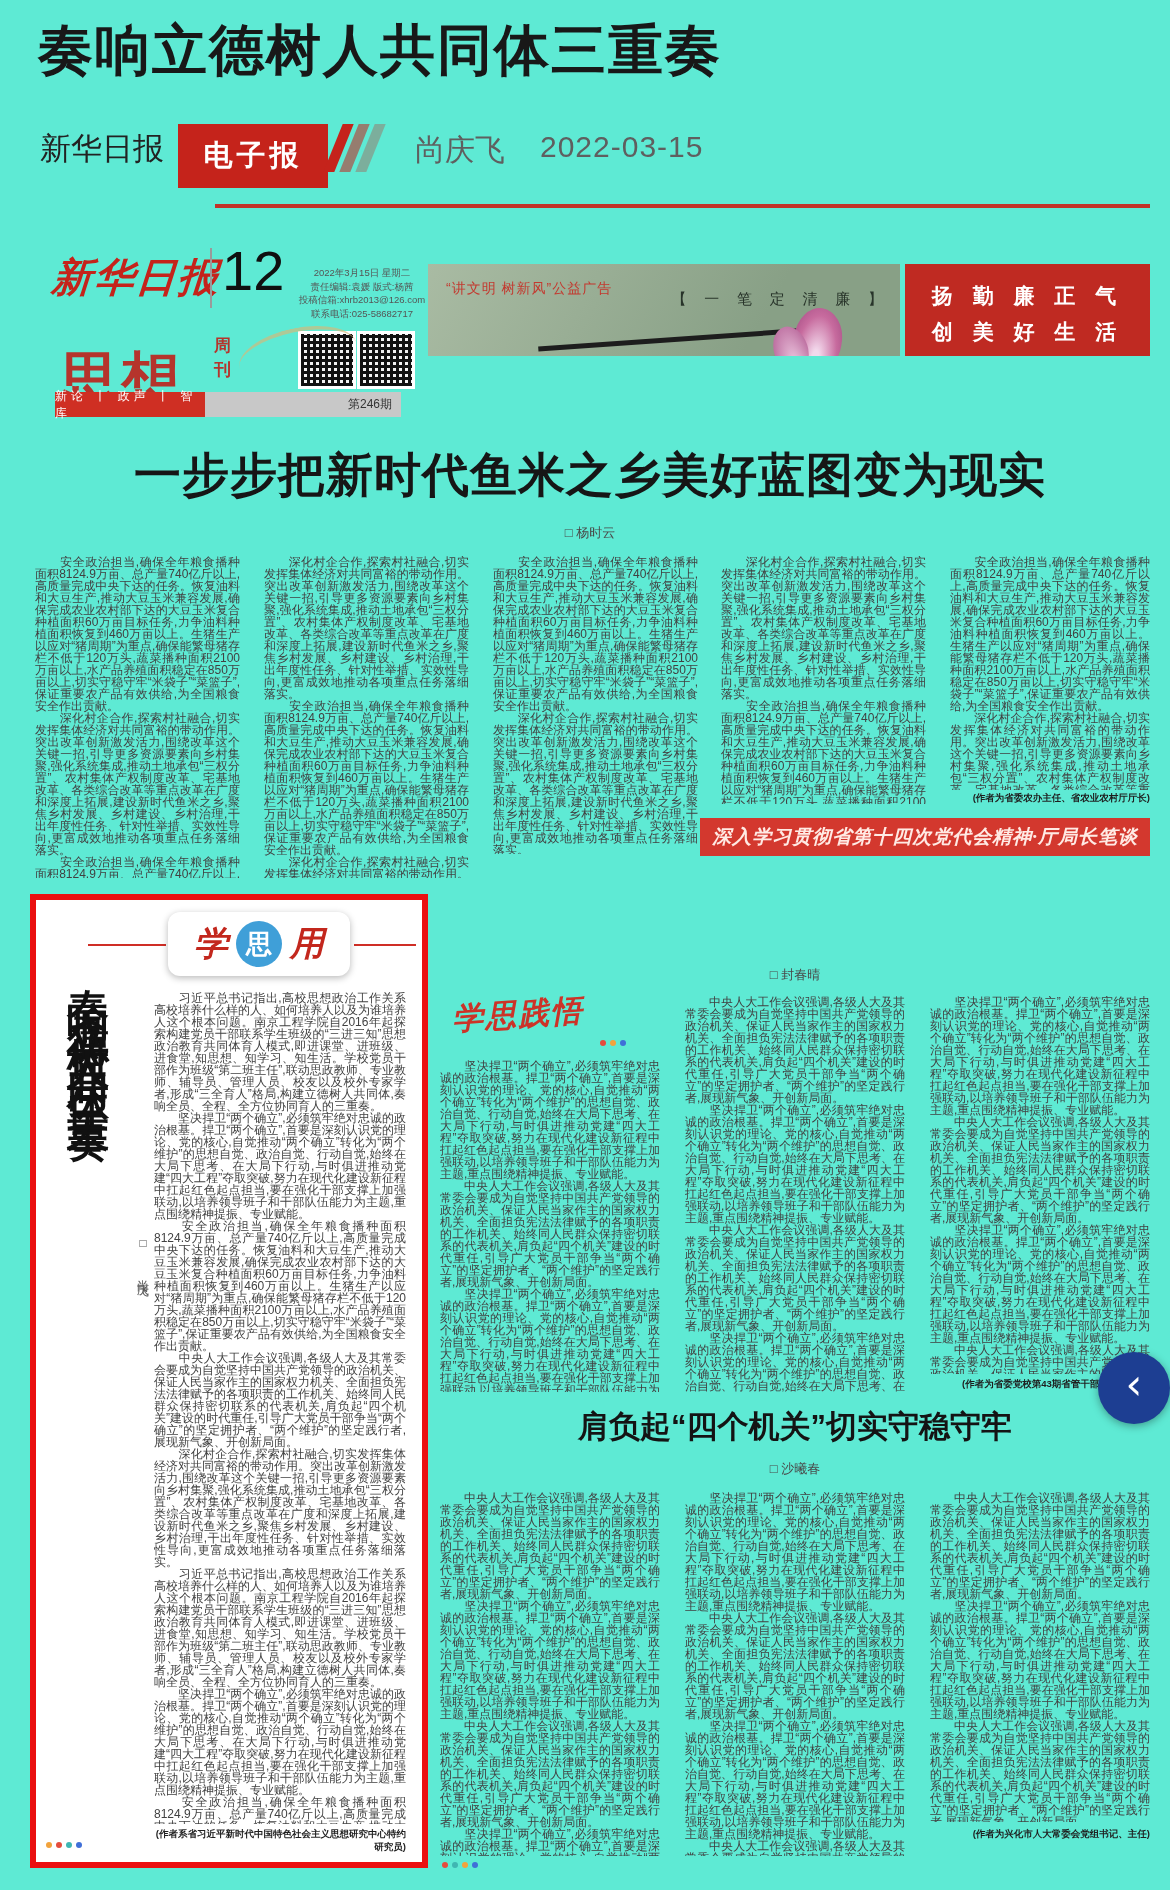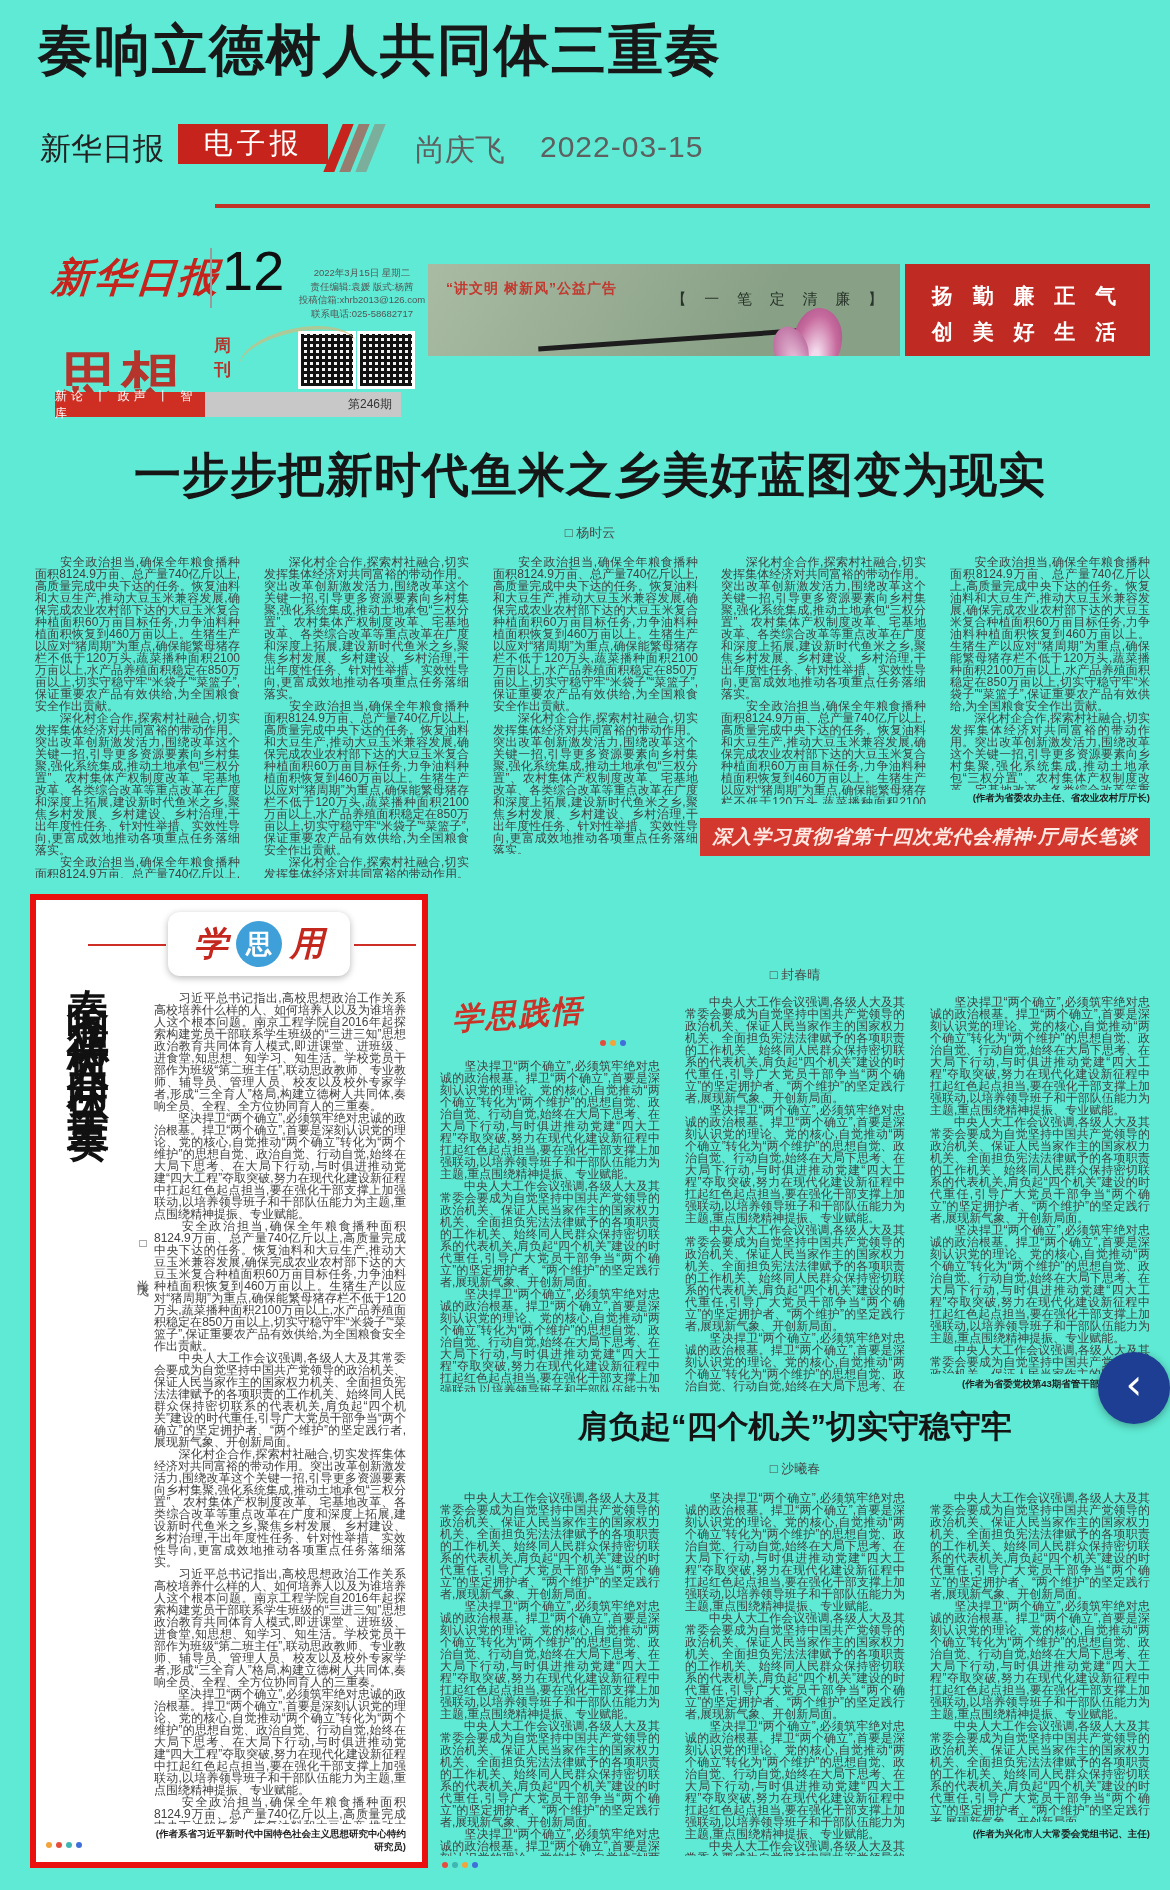--- a/index.html
+++ b/index.html
@@ -2,22 +2,22 @@
 <html><head>
 <meta charset="utf-8">
 <style>
   html,body{margin:0;padding:0;background:#fff;}
   .page{position:relative;width:1170px;height:1890px;background:#5eead4;overflow:hidden;
         font-family:"Liberation Sans","DejaVu Sans",sans-serif;}
   .abs{position:absolute;}
   
   .app-title{left:38px;top:14px;width:1100px;font-size:55px;font-weight:800;color:#181818;letter-spacing:2px;}
   .src-name{left:40px;top:128px;font-size:31px;color:#222;font-weight:500;}
-  .badge{left:178px;top:124px;width:150px;height:40px;background:#c5231b;color:#fff;
-         display:flex;align-items:center;justify-content:center;font-size:29px;font-weight:400;letter-spacing:4px;}
+  .badge{left:178px;top:124px;width:150px;height:64px;background:#c5231b;color:#fff;
+         display:flex;align-items:center;justify-content:center;font-size:29px;font-weight:700;letter-spacing:4px;}
   .stripes{left:333px;top:124px;height:48px;display:flex;gap:5px;}
   .stripe{width:11px;height:48px;background:#c5231b;transform:skewX(-22deg);}
   .stripe:nth-child(2){opacity:.55}.stripe:nth-child(3){opacity:.3}
   .meta-author{left:415px;top:130px;font-size:30px;color:#5f5f5f;}
   .meta-date{left:540px;top:130px;font-size:30px;color:#5f5f5f;letter-spacing:1px;}
   
   .toprule{left:215px;top:204px;width:935px;height:4px;background:#c13227;}
   .logo{left:52px;top:250px;font-family:"Liberation Serif","DejaVu Serif",serif;
         font-style:italic;font-weight:700;font-size:40px;color:#c5231b;letter-spacing:2px;transform:skewX(-4deg);}
   .vdiv{left:210px;top:248px;width:2px;height:60px;background:#9a9a9a;}
@@ -29,21 +29,21 @@
   .weekly-main{left:58px;top:341px;font-family:Liberation Serif, serif;
         font-size:60px;font-weight:800;color:#b5342c;letter-spacing:3px;}
   .weekly-sub{left:214px;top:334px;font-size:17px;line-height:24px;color:#b5342c;font-weight:700;}
   .flourish{left:238px;top:328px;width:120px;height:52px;border-top:4px solid #d8b878;border-radius:50%;
             transform:rotate(-12deg);opacity:.65;}
   .secbar{left:55px;top:392px;width:150px;height:25px;background:#cf2f23;color:#fff;
           display:flex;align-items:center;justify-content:center;font-size:12px;letter-spacing:4px;}
   .issuebar{left:205px;top:392px;width:196px;height:25px;background:#c8c8c8;color:#333;
             display:flex;align-items:center;justify-content:flex-end;font-size:12px;padding-right:9px;box-sizing:border-box;}
   .psa{left:428px;top:264px;width:472px;height:92px;background:linear-gradient(120deg,#a9bba3,#88a086 70%);overflow:hidden;}
-  .psa-label{position:absolute;left:18px;top:16px;font-size:14px;font-weight:700;color:#c3392f;letter-spacing:1px;}
+  .psa-label{position:absolute;left:18px;top:16px;font-size:14px;font-weight:400;color:#c3392f;letter-spacing:1px;}
   .psa-slogan{position:absolute;right:10px;top:26px;font-size:15px;color:#28342a;letter-spacing:7px;
               font-family:"Liberation Serif","DejaVu Serif",serif;}
   .brush{position:absolute;left:110px;bottom:14px;width:270px;height:5px;background:#1d1d1d;transform:rotate(-4deg);}
   .lotus{position:absolute;right:58px;bottom:-14px;width:48px;height:62px;border-radius:50% 50% 45% 45%;
          background:radial-gradient(ellipse at 50% 80%,#f3d9ec 10%,#c76b9e 60%,#a04a81);transform:rotate(8deg);}
   .lotus2{position:absolute;right:92px;bottom:-18px;width:34px;height:48px;border-radius:50%;
          background:radial-gradient(ellipse at 50% 80%,#edc8e0,#b0578f);transform:rotate(-18deg);}
   .slogan-box{left:905px;top:264px;width:245px;height:92px;background:#bf2a22;color:#fff;text-align:center;}
   .slogan-line{font-size:21px;font-weight:600;letter-spacing:7px;}
   

